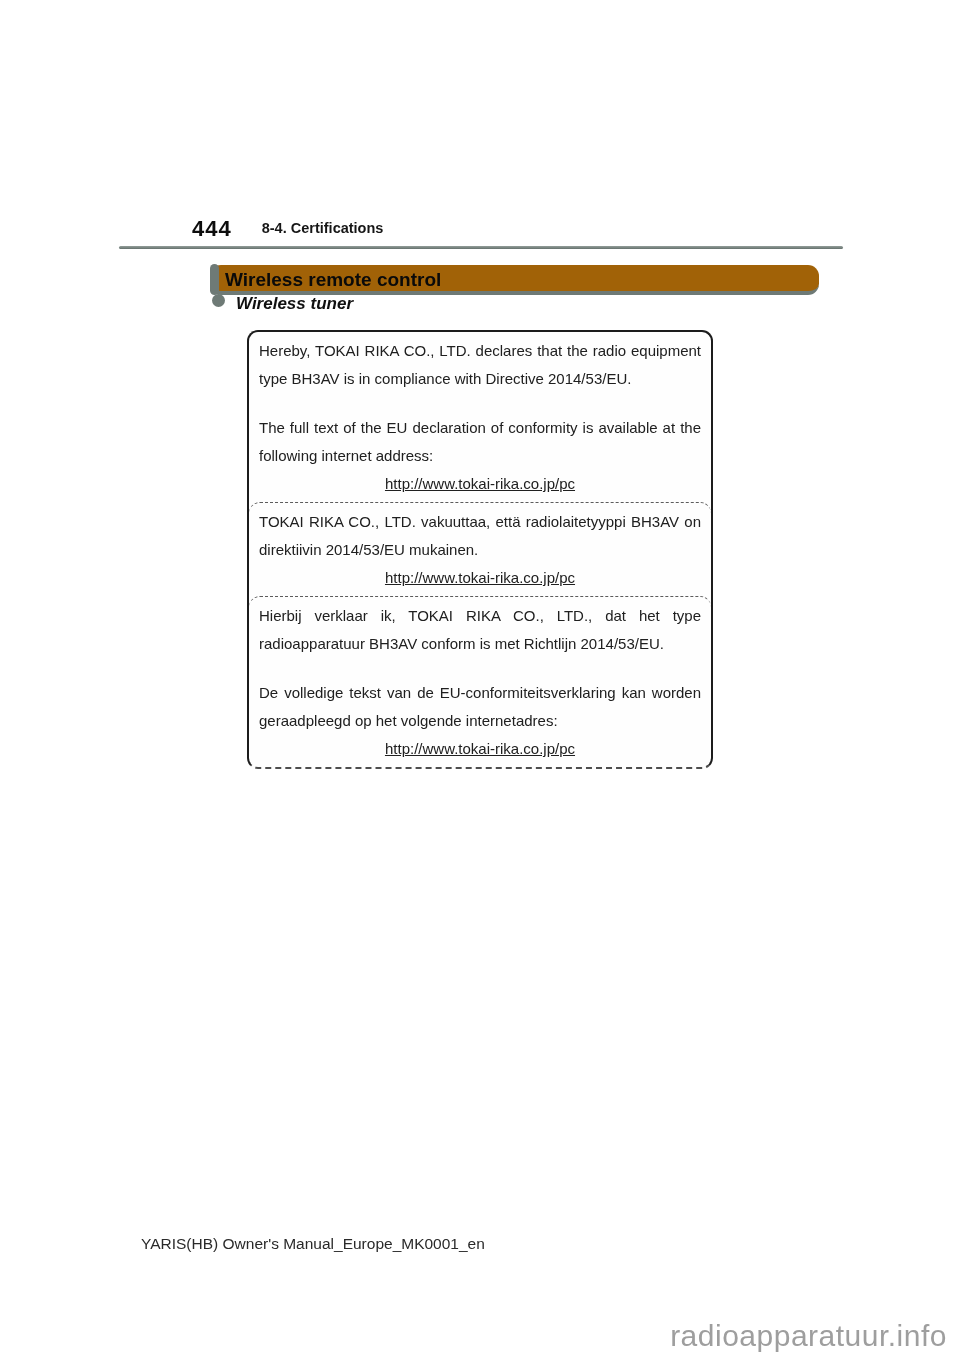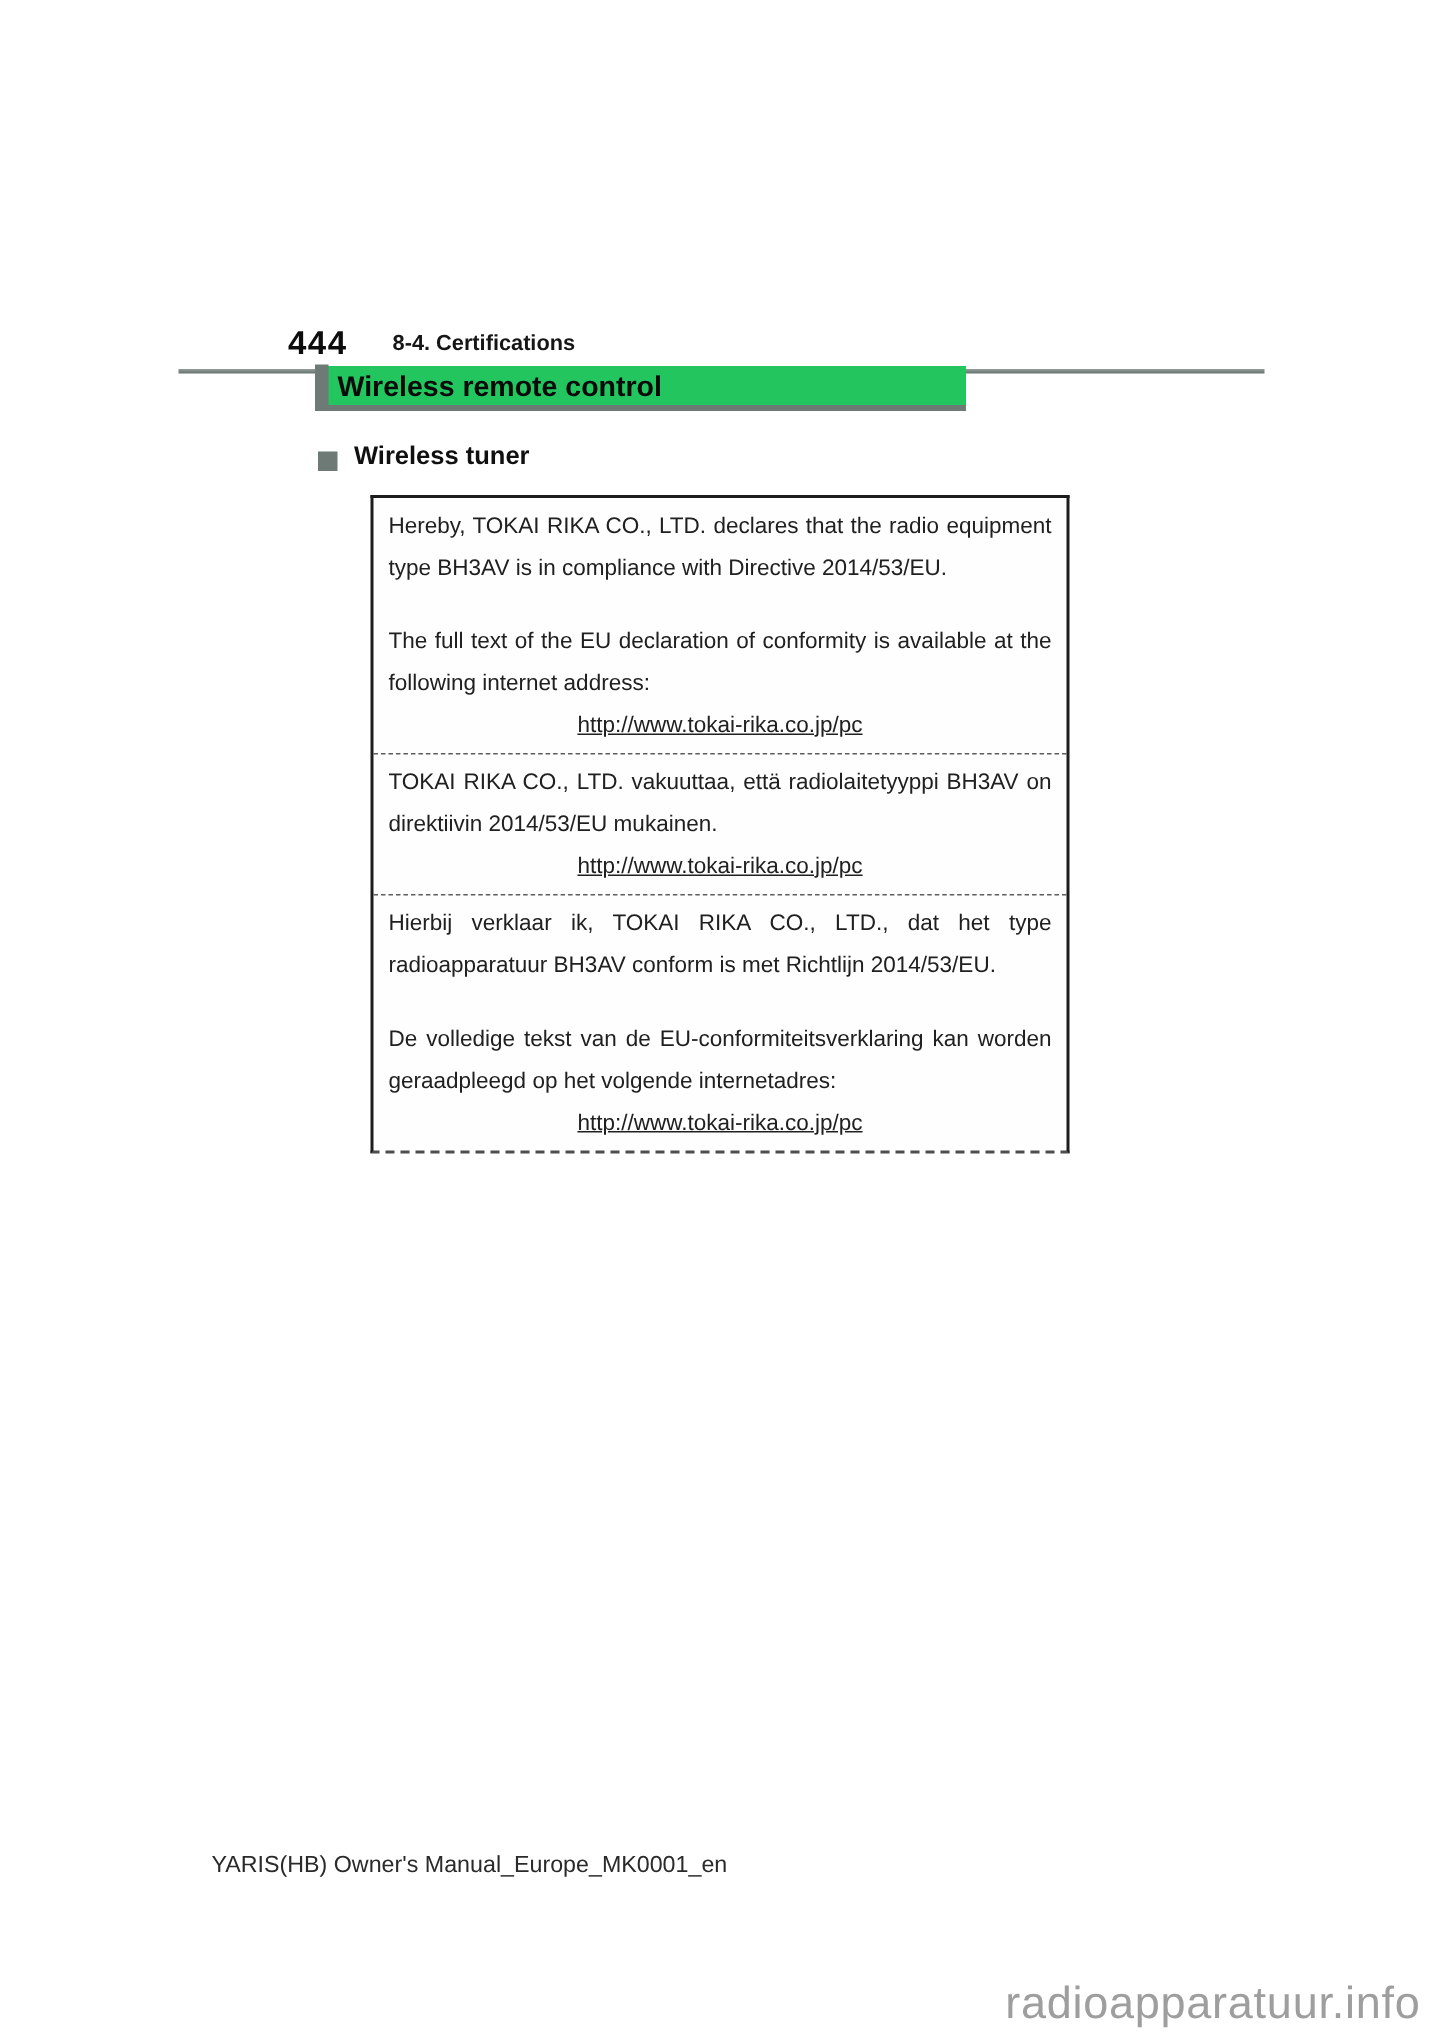--- a/index.html
+++ b/index.html
@@ -1,15 +1,15 @@
 <!DOCTYPE html>
 <html><head>
 <meta charset="utf-8">
 <style>
-  * { margin: 0; padding: 0; box-sizing: border-box; }
+  * { margin: 0; padding: 0; box-sizing: border-box; border-radius: 11px; }
   html, body { background: #ffffff; }
   body { font-family: "Liberation Sans", sans-serif; }
 
   .page {
     position: relative;
     width: 960px;
     height: 1358px;
     background: #ffffff;
     overflow: hidden;
     color: #1a1a1a;
@@ -36,42 +36,42 @@
   .header-rule {
     position: absolute;
     left: 119px; top: 246px;
     width: 724px; height: 3px;
     background: linear-gradient(to bottom, #939e9a, #65716d);
   }
 
   
   .banner {
     position: absolute;
-    left: 210px; top: 244px;
-    width: 434px; height: 30px;
-    background: #22c55e;
+    left: 210px; top: 265px;
+    width: 609px; height: 30px;
+    background: #a16207;
     border-bottom: 4px solid #6e7a76;
   }
   .banner-accent {
     position: absolute;
     left: 0; top: -1px; bottom: -4px;
     width: 9px;
     background: #6e7a76;
   }
   .banner-title {
     display: block;
     padding-left: 15px;
     line-height: 30px;
     font-size: 19px;
     font-weight: bold;
     color: #0a0a0a;
   }
 
   
-  .subsection { position: absolute; left: 212px; top: 294px; display: flex; align-items: flex-end; }
+  .subsection { position: absolute; left: 212px; top: 294px; display: flex; align-items: flex-start; font-style: italic; }
   .square-bullet {
     width: 13px; height: 13px;
     background: #6e7a76;
     margin-right: 11px;
     flex: 0 0 auto;
   }
   .subsection-title {
     font-size: 17px;
     font-weight: bold;
     color: #101010;

